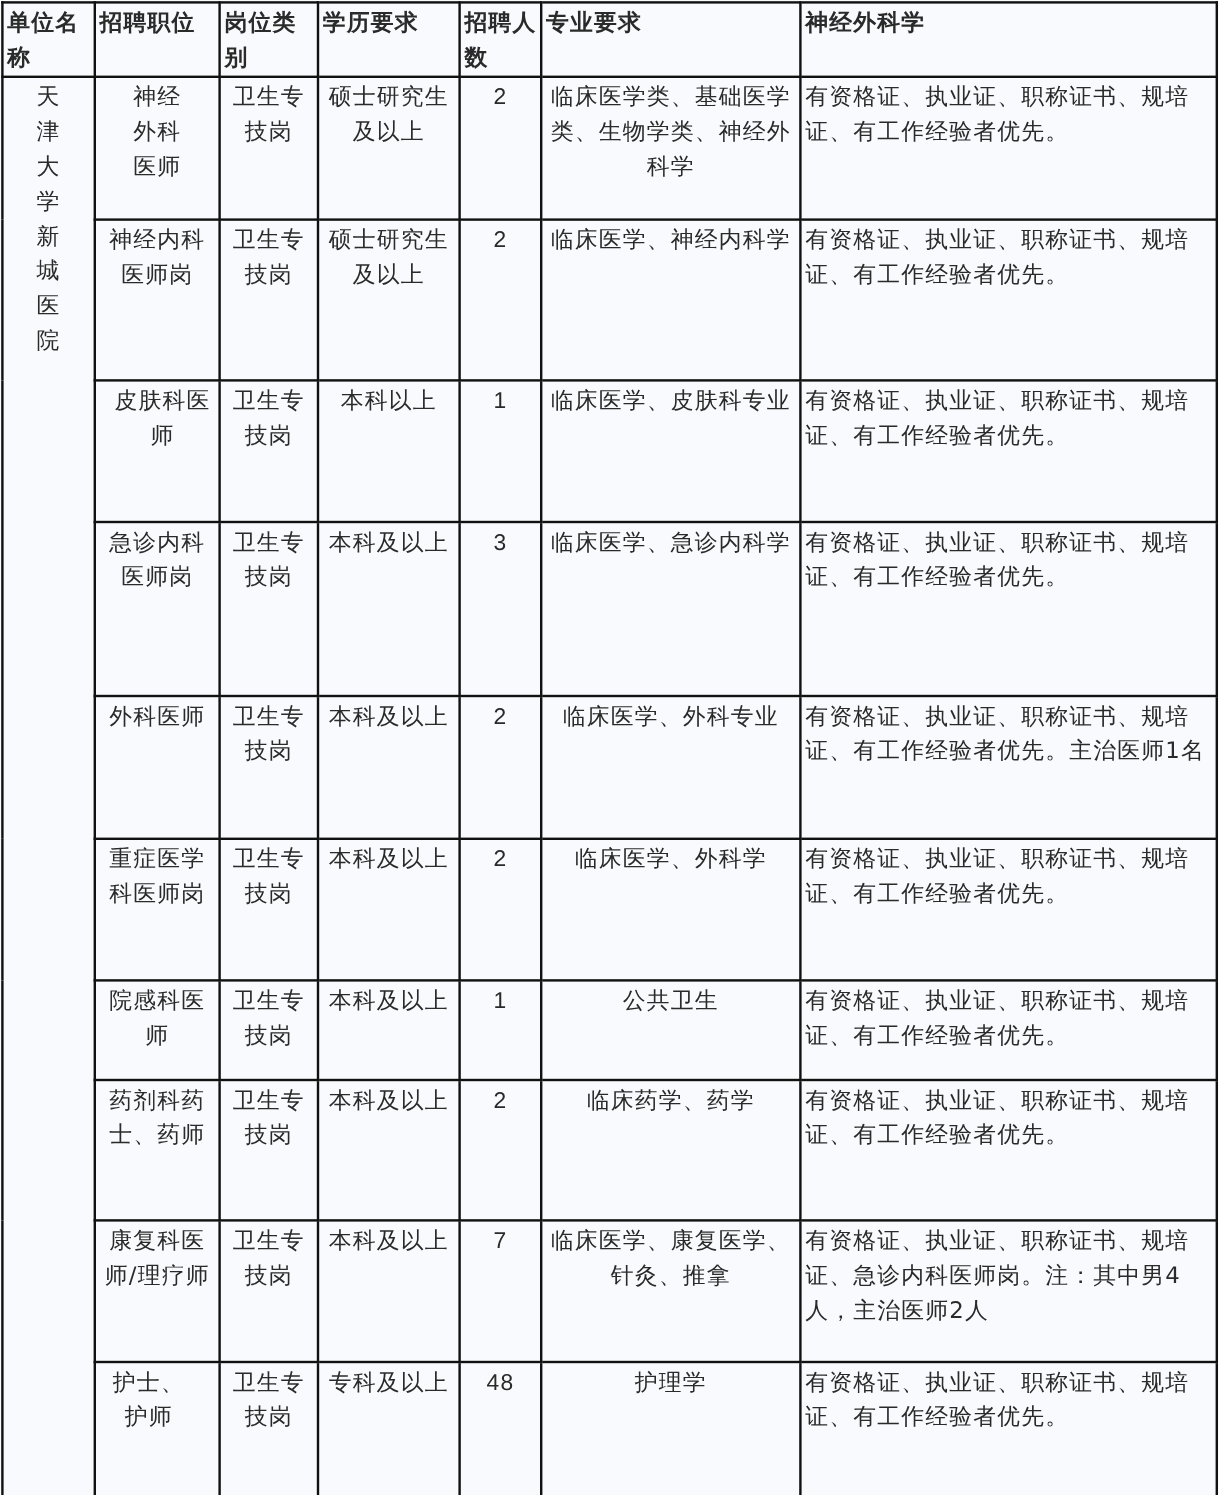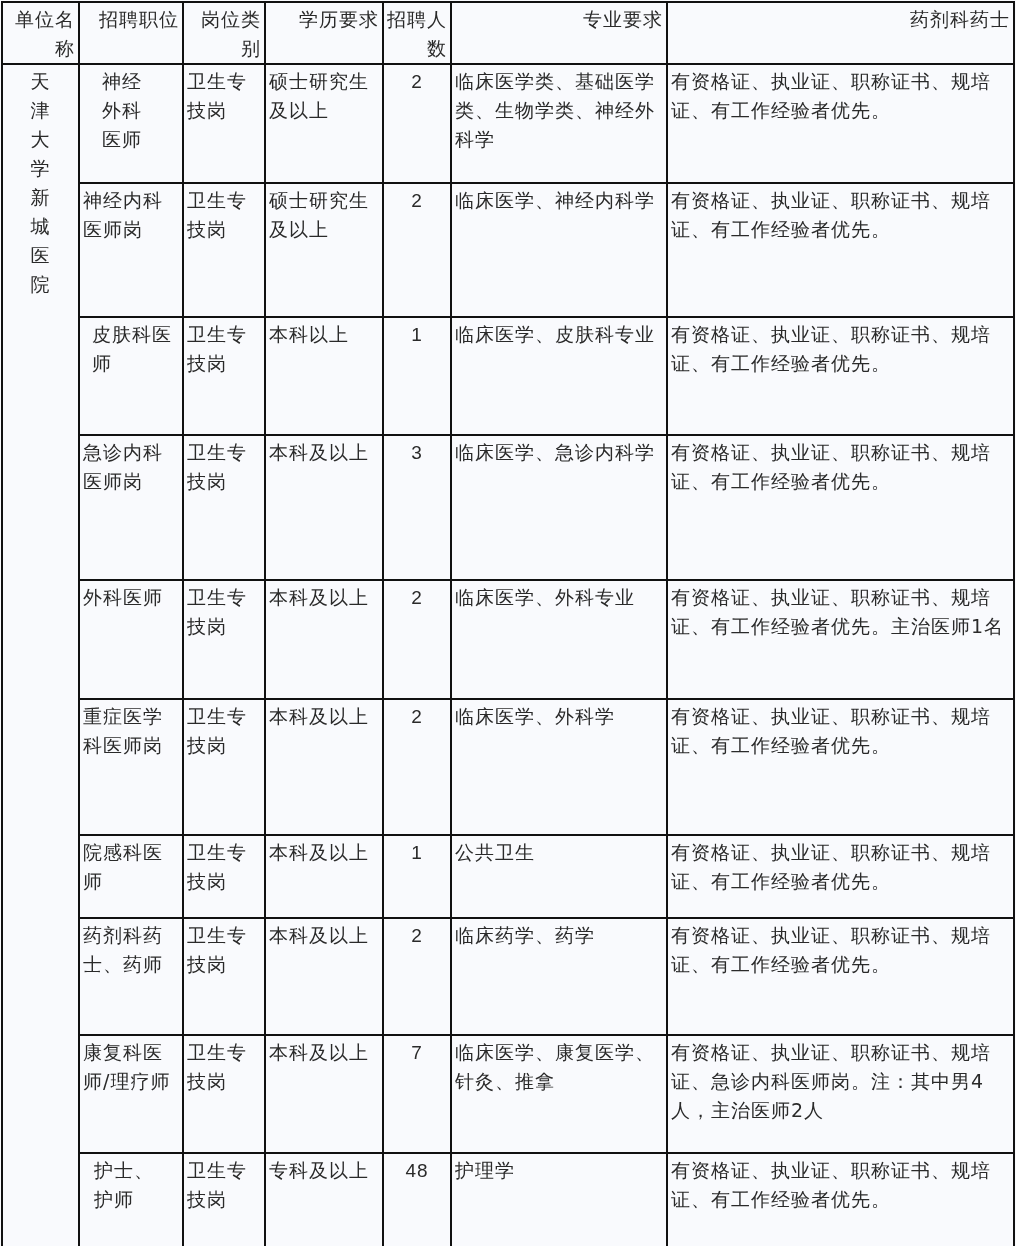--- a/index.html
+++ b/index.html
@@ -5,22 +5,22 @@
   html, body { margin: 0; padding: 0; background: #f7f8fc; }
   body { width: 1016px; height: 1246px; overflow: hidden; position: relative;
          font-family: "DejaVu Sans", "Liberation Sans", sans-serif; color: #222; }
   .sheet { position: absolute; left: 0; top: 0; width: 1016px; height: 1246px; background: #f9fafd; }
   table.grid { position: absolute; left: 1px; top: 1px; border-collapse: collapse; table-layout: fixed; }
   table.grid td, table.grid th {
     border: 2px solid #111; vertical-align: top; padding: 2px 3px 0 3px;
     font-size: 19px; line-height: 29px; font-weight: normal; color: #2a2a2a;
     letter-spacing: 1px; overflow: hidden; word-break: break-all;
   }
-  table.grid th { text-align: right; }
-  .c { }
+  table.grid th { text-align: left; font-weight: bold; }
+  .c { text-align: center; }
   .l { text-align: left; margin-top: 25px; }
   .unit { text-align: center; }
   .unit span { display: block; }
   .num { text-align: center; font-family: "Liberation Sans", sans-serif; }
   .cutoff td { border-bottom: none; }
 </style>
 </head>
 <body>
 
 <div class="sheet">
@@ -35,21 +35,21 @@
       <col style="width:347px">
     </colgroup>
     <thead>
       <tr style="height:58px">
         <th>单位名称</th>
         <th>招聘职位</th>
         <th>岗位类别</th>
         <th>学历要求</th>
         <th>招聘人数</th>
         <th>专业要求</th>
-        <th>药剂科药士</th>
+        <th>神经外科学</th>
       </tr>
     </thead>
     <tbody>
 
       <tr style="height:119px">
         <td class="unit" rowspan="11">
           <span>天</span>
           <span>津</span>
           <span>大</span>
           <span>学</span>
@@ -95,21 +95,21 @@
 
       <tr style="height:119px">
         <td class="c">外科医师</td>
         <td class="c">卫生专技岗</td>
         <td class="c">本科及以上</td>
         <td class="num">2</td>
         <td class="c">临床医学、外科专业</td>
         <td class="l">有资格证、执业证、职称证书、规培证、有工作经验者优先。主治医师1名</td>
       </tr>
 
-      <tr style="height:136px">
+      <tr style="height:118px">
         <td class="c">重症医学科医师岗</td>
         <td class="c">卫生专技岗</td>
         <td class="c">本科及以上</td>
         <td class="num">2</td>
         <td class="c">临床医学、外科学</td>
         <td class="l">有资格证、执业证、职称证书、规培证、有工作经验者优先。</td>
       </tr>
 
       <tr style="height:83px">
         <td class="c">院感科医师</td>

